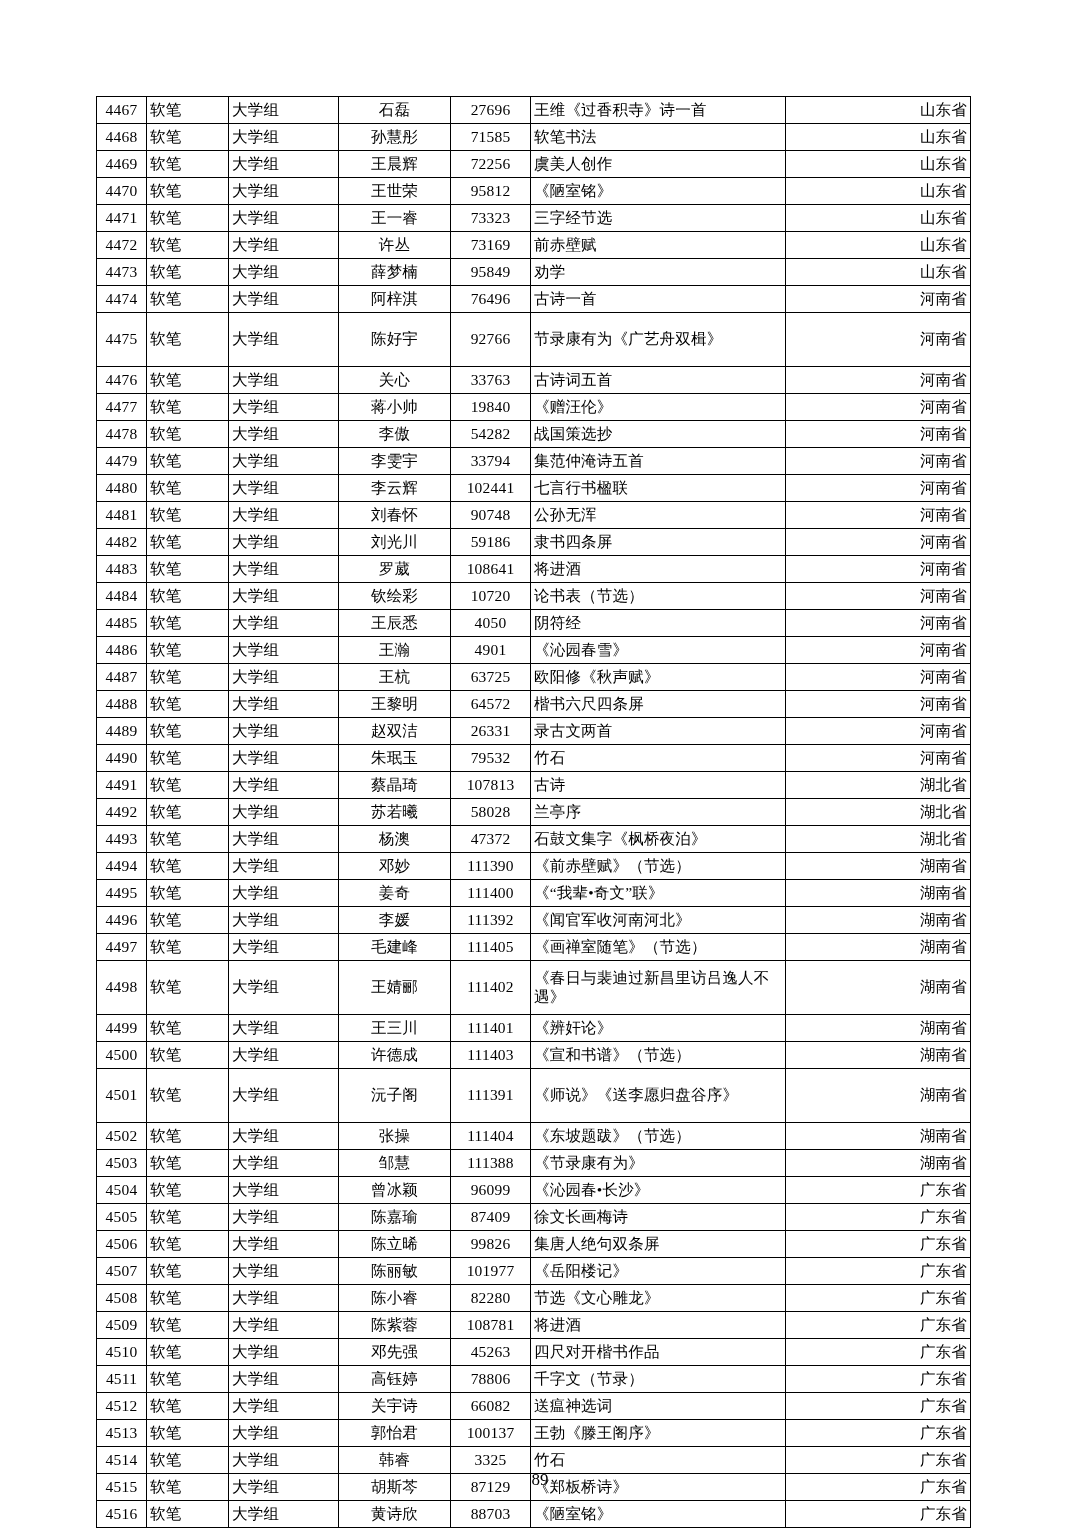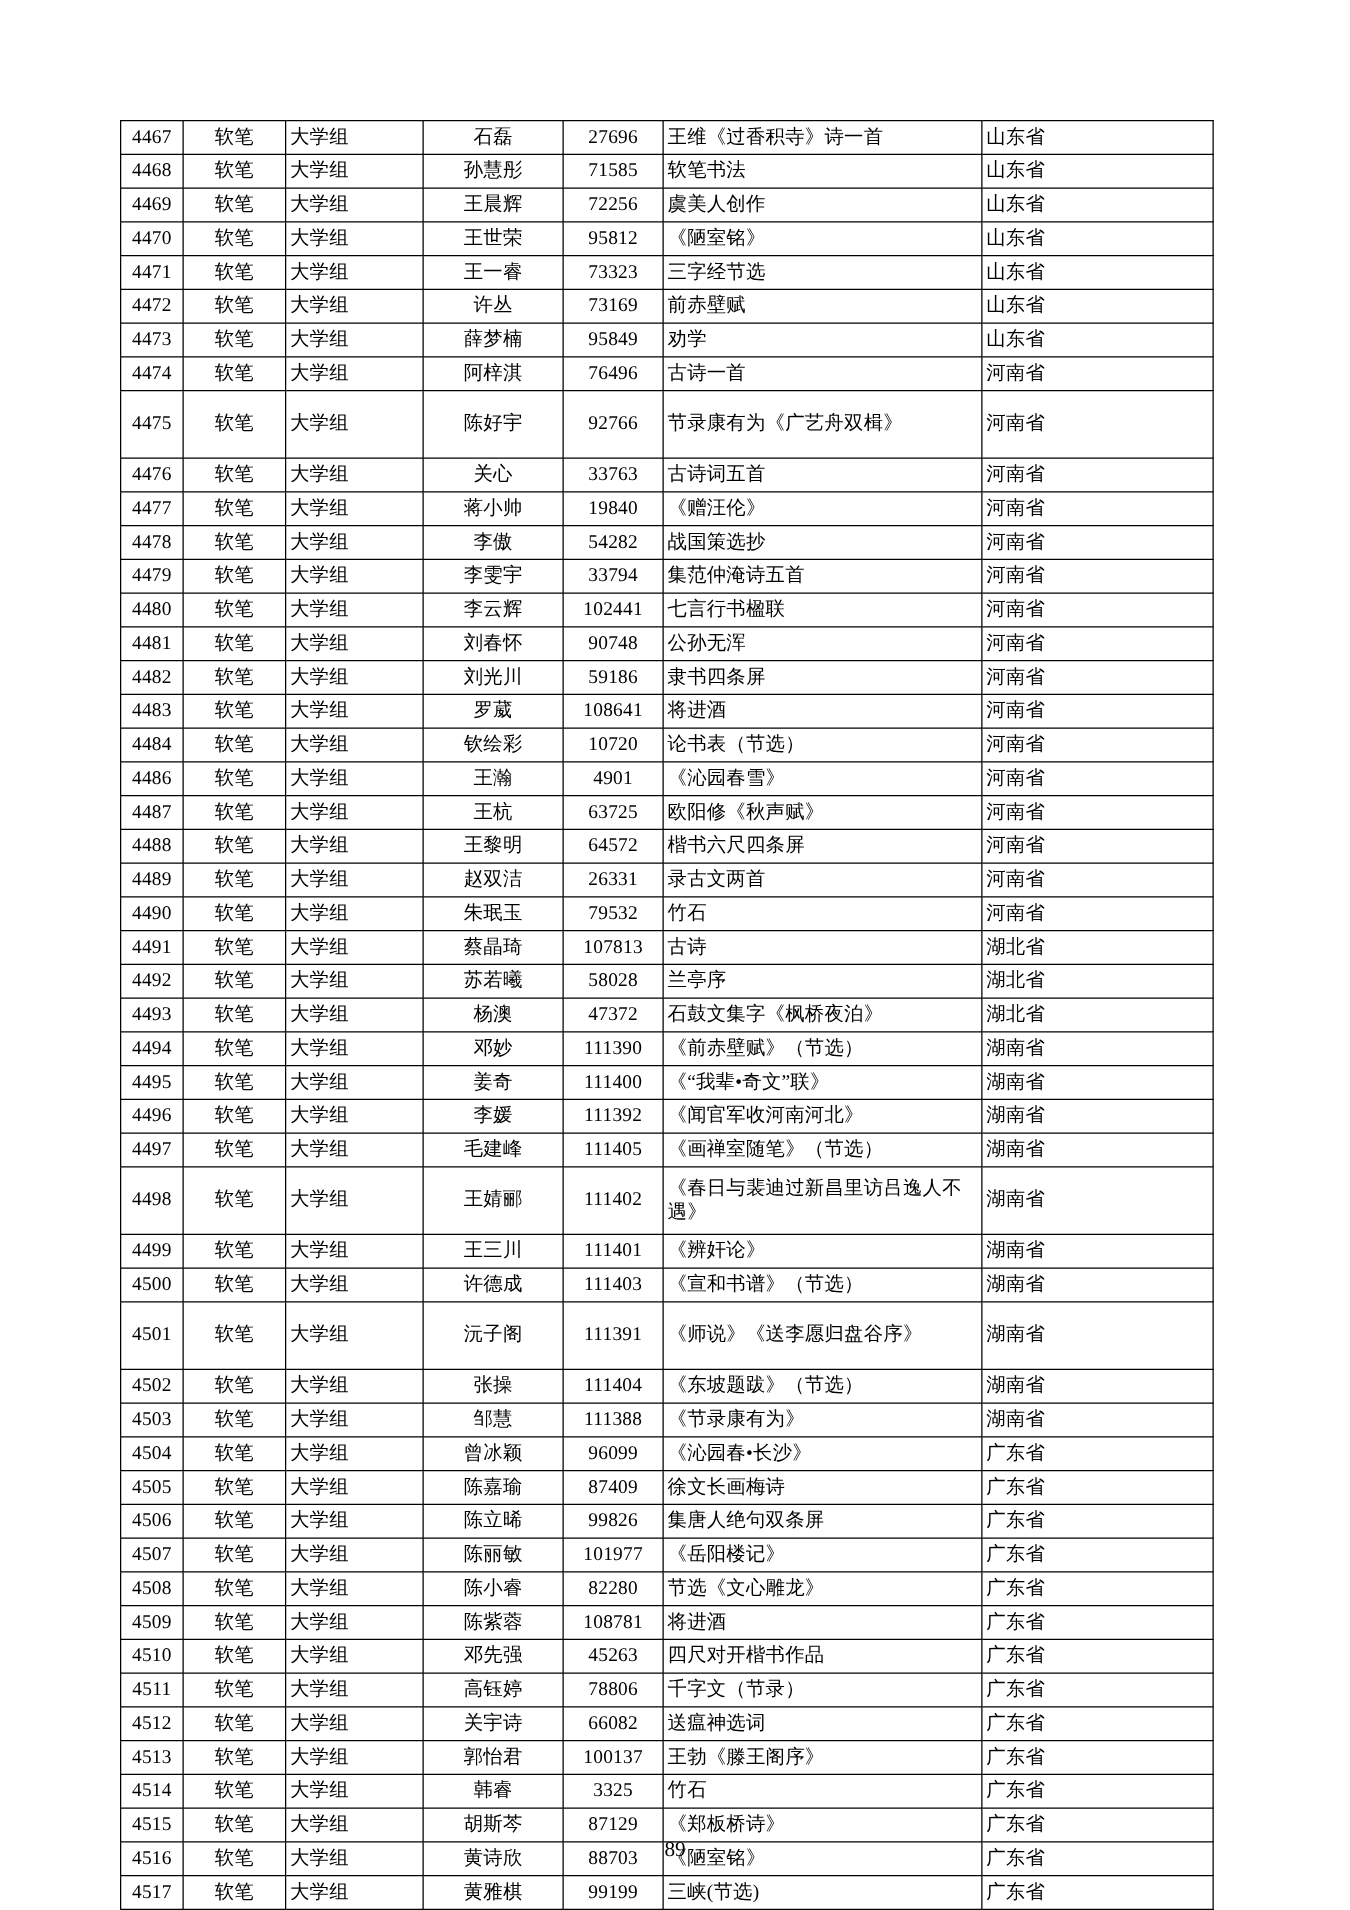--- a/index.html
+++ b/index.html
@@ -56,26 +56,26 @@
   
   col.c-id      { width: 50px; }
   col.c-type    { width: 82px; }
   col.c-group   { width: 110px; }
   col.c-name    { width: 112px; }
   col.c-num     { width: 80px; }
   col.c-work    { width: 255px; }
   col.c-prov    { width: 185px; }
 
   td.id      { text-align: center; font-family: "Liberation Serif", "DejaVu Serif", serif; }
-  td.type    { text-align: center; }
+  td.type    { }
   td.group   { text-align: left; }
   td.name    { text-align: center; }
   td.num     { text-align: center; font-family: "Liberation Serif", "DejaVu Serif", serif; }
   td.work    { text-align: left; padding-left: 5px; }
-  td.prov    { text-align: left; }
+  td.prov    { text-align: right; }
 
   tr.tall td { height: 53px; }
 
   #page-number {
     position: absolute;
     left: 0;
     top: 1470px;
     width: 1080px;
     text-align: center;
     font-size: 17px;
@@ -255,20 +255,29 @@
           <tr>
             <td class="id">4484</td>
             <td class="type">软笔</td>
             <td class="group">大学组</td>
             <td class="name">钦绘彩</td>
             <td class="num">10720</td>
             <td class="work">论书表（节选）</td>
             <td class="prov">河南省</td>
           </tr>
           <tr>
+            <td class="id">4485</td>
+            <td class="type">软笔</td>
+            <td class="group">大学组</td>
+            <td class="name">王辰悉</td>
+            <td class="num">4050</td>
+            <td class="work">阴符经</td>
+            <td class="prov">河南省</td>
+          </tr>
+          <tr>
             <td class="id">4486</td>
             <td class="type">软笔</td>
             <td class="group">大学组</td>
             <td class="name">王瀚</td>
             <td class="num">4901</td>
             <td class="work">《沁园春雪》</td>
             <td class="prov">河南省</td>
           </tr>
           <tr>
             <td class="id">4487</td>

